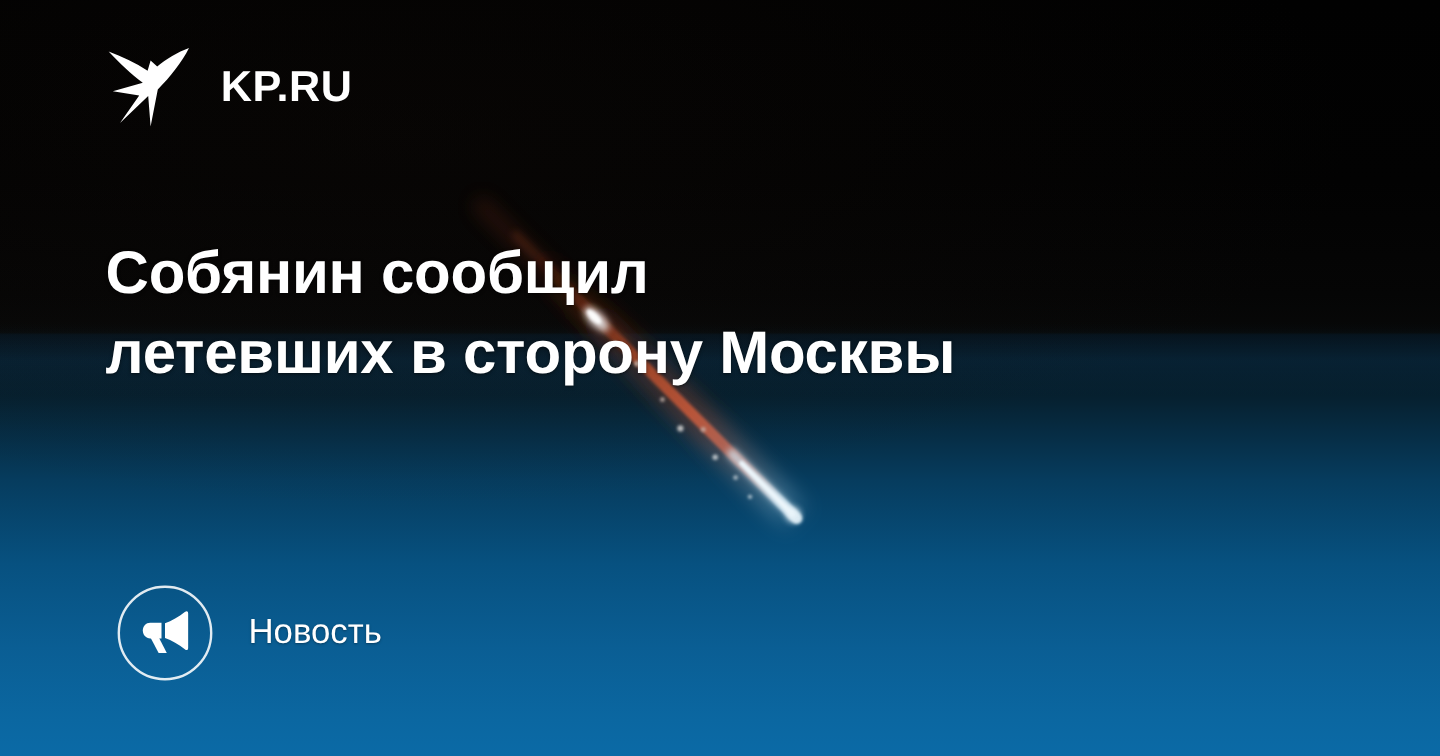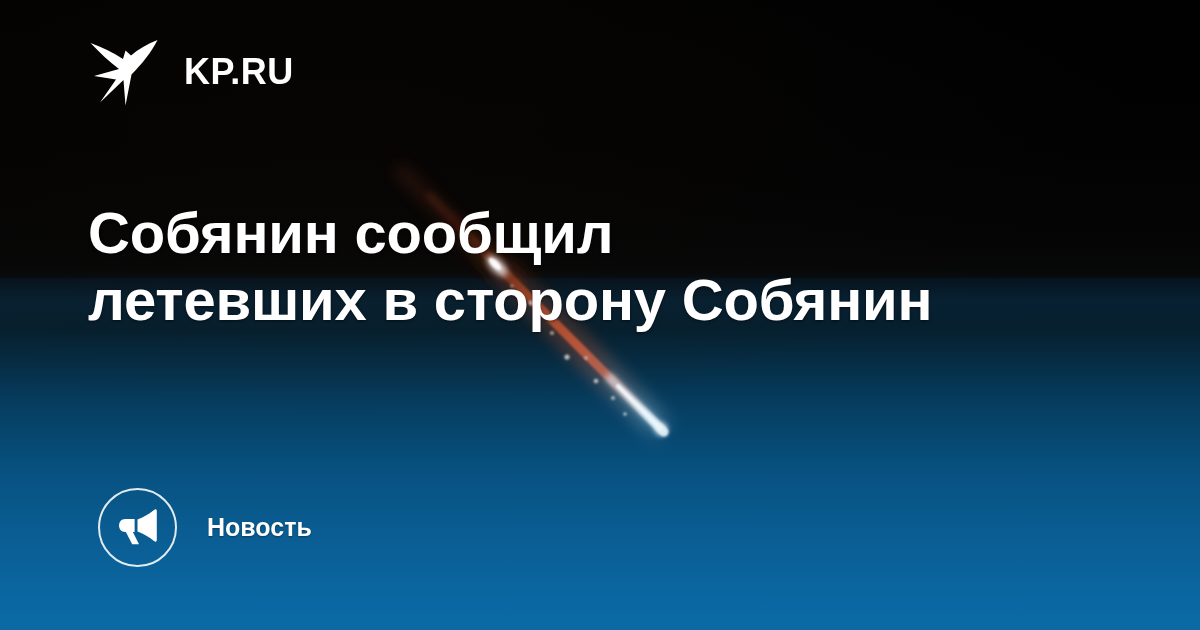--- a/index.html
+++ b/index.html
@@ -90,21 +90,21 @@
     white-space: nowrap;
   }
 
   
   .headline {
     position: absolute;
     left: 88px;
     top: 160px;
     width: 900px;
     color: #ffffff;
-    font-size: 58px;
+    font-size: 50px;
     font-weight: bold;
     line-height: 67px;
     letter-spacing: -0.2px;
     text-shadow: 0 1px 3px rgba(0,0,0,0.55);
   }
   .headline .hl-line {
     display: block;
     white-space: nowrap;
   }
 
@@ -128,22 +128,22 @@
     align-items: center;
     justify-content: center;
     flex: none;
   }
   .badge-circle svg {
     display: block;
   }
   .badge-label {
     margin-left: 30px;
     color: #ffffff;
-    font-size: 25px;
-    font-weight: bold;
+    font-size: 29px;
+    font-weight: normal;
     line-height: 1;
     white-space: nowrap;
     text-shadow: 0 1px 2px rgba(0,0,0,0.35);
   }
 </style>
 </head>
 <body>
 
 <div class="card">
 
@@ -237,21 +237,21 @@
         L 37.5 67.5
         L 43.5 36.5
         C 54.0 26.0 63.5 14.0 69.5 2.0
         Z"></path>
     </svg>
     <span class="logo-word">KP.RU</span>
   </div>
 
   <h1 class="headline">
     <span class="hl-line">Собянин сообщил</span>
-    <span class="hl-line">летевших в сторону Собянин</span>
+    <span class="hl-line">летевших в сторону Москвы</span>
   </h1>
 
   <div class="badge-row">
     <span class="badge-circle">
       <svg width="44" height="40" viewBox="0 0 44 40" xmlns="http://www.w3.org/2000/svg" aria-hidden="true">
         <path fill="#ffffff" d="
           M 38.0 3.0
           C 33.0 7.0 27.0 10.5 21.5 12.4
           L 21.5 24.6
           C 27.0 26.5 33.0 30.0 38.0 34.0

